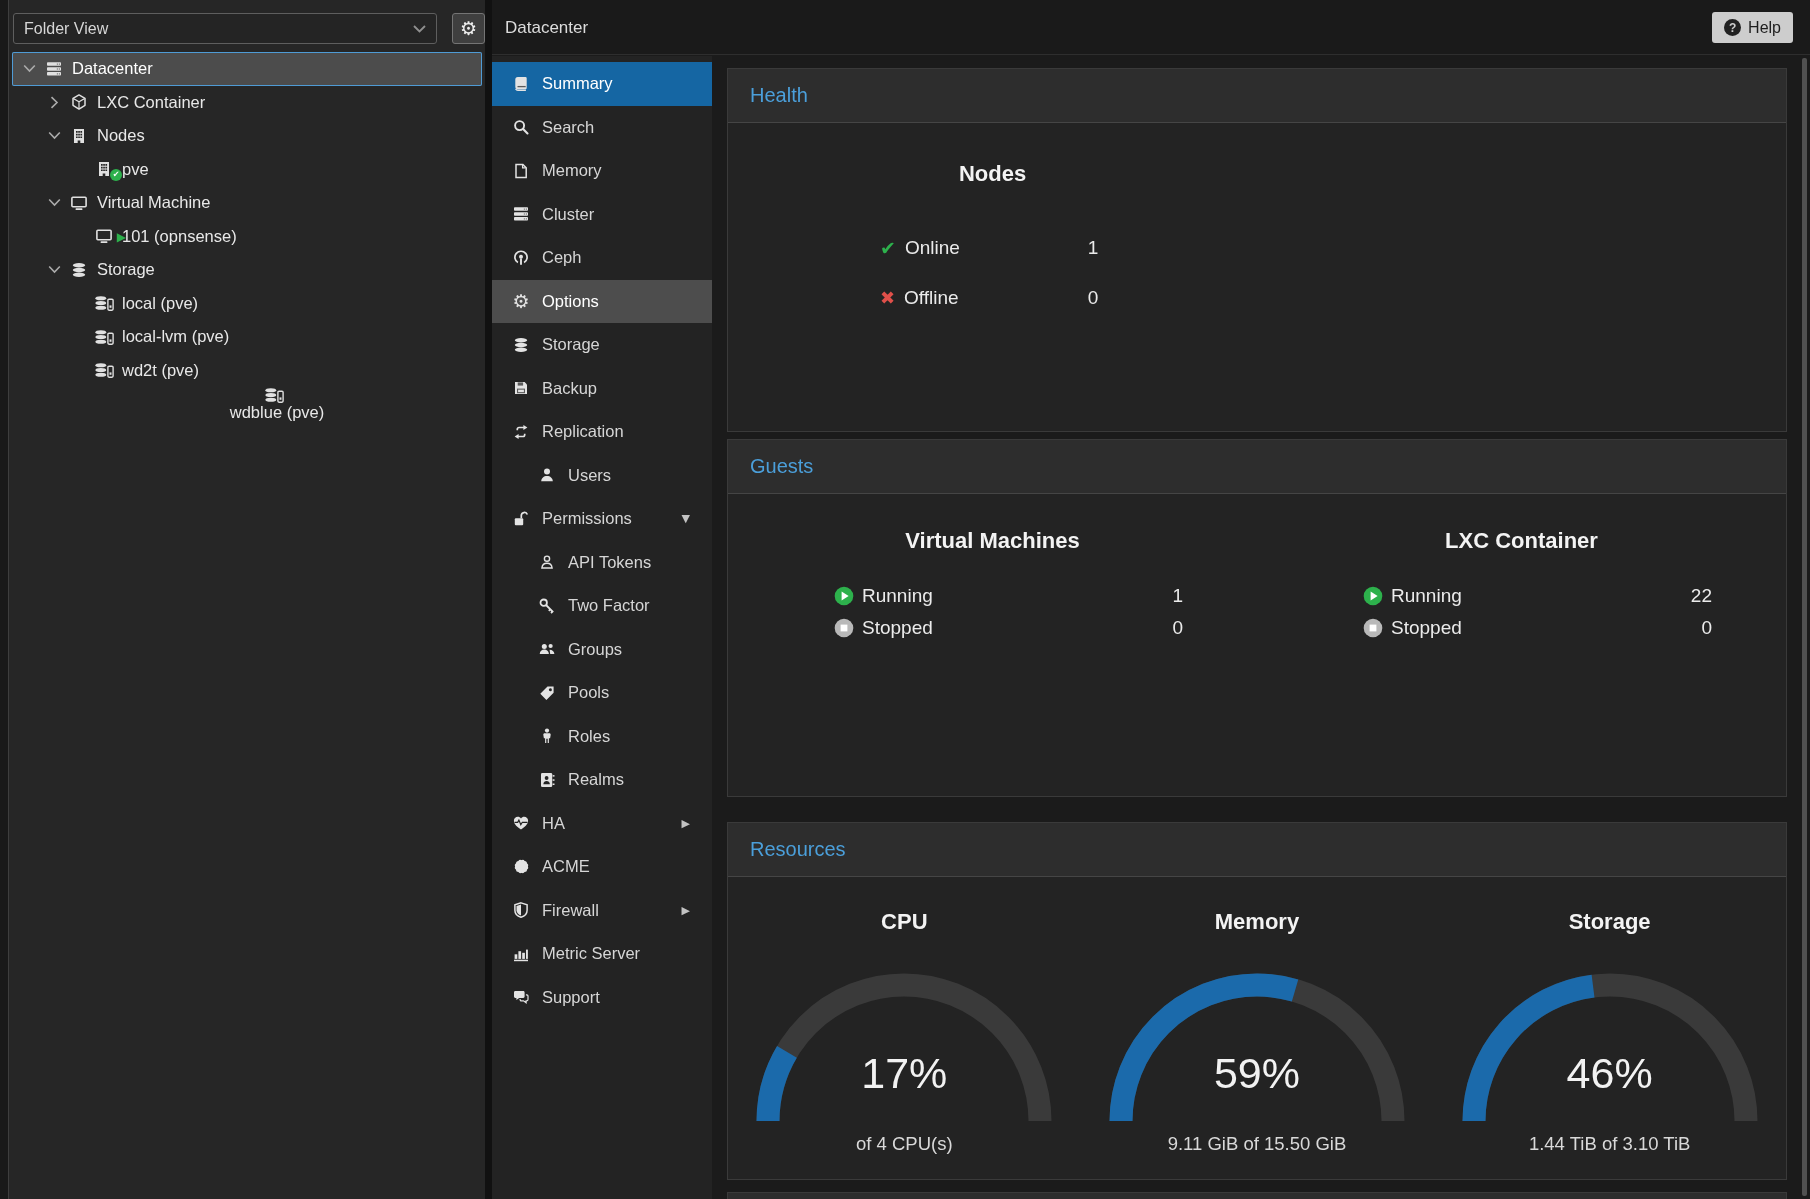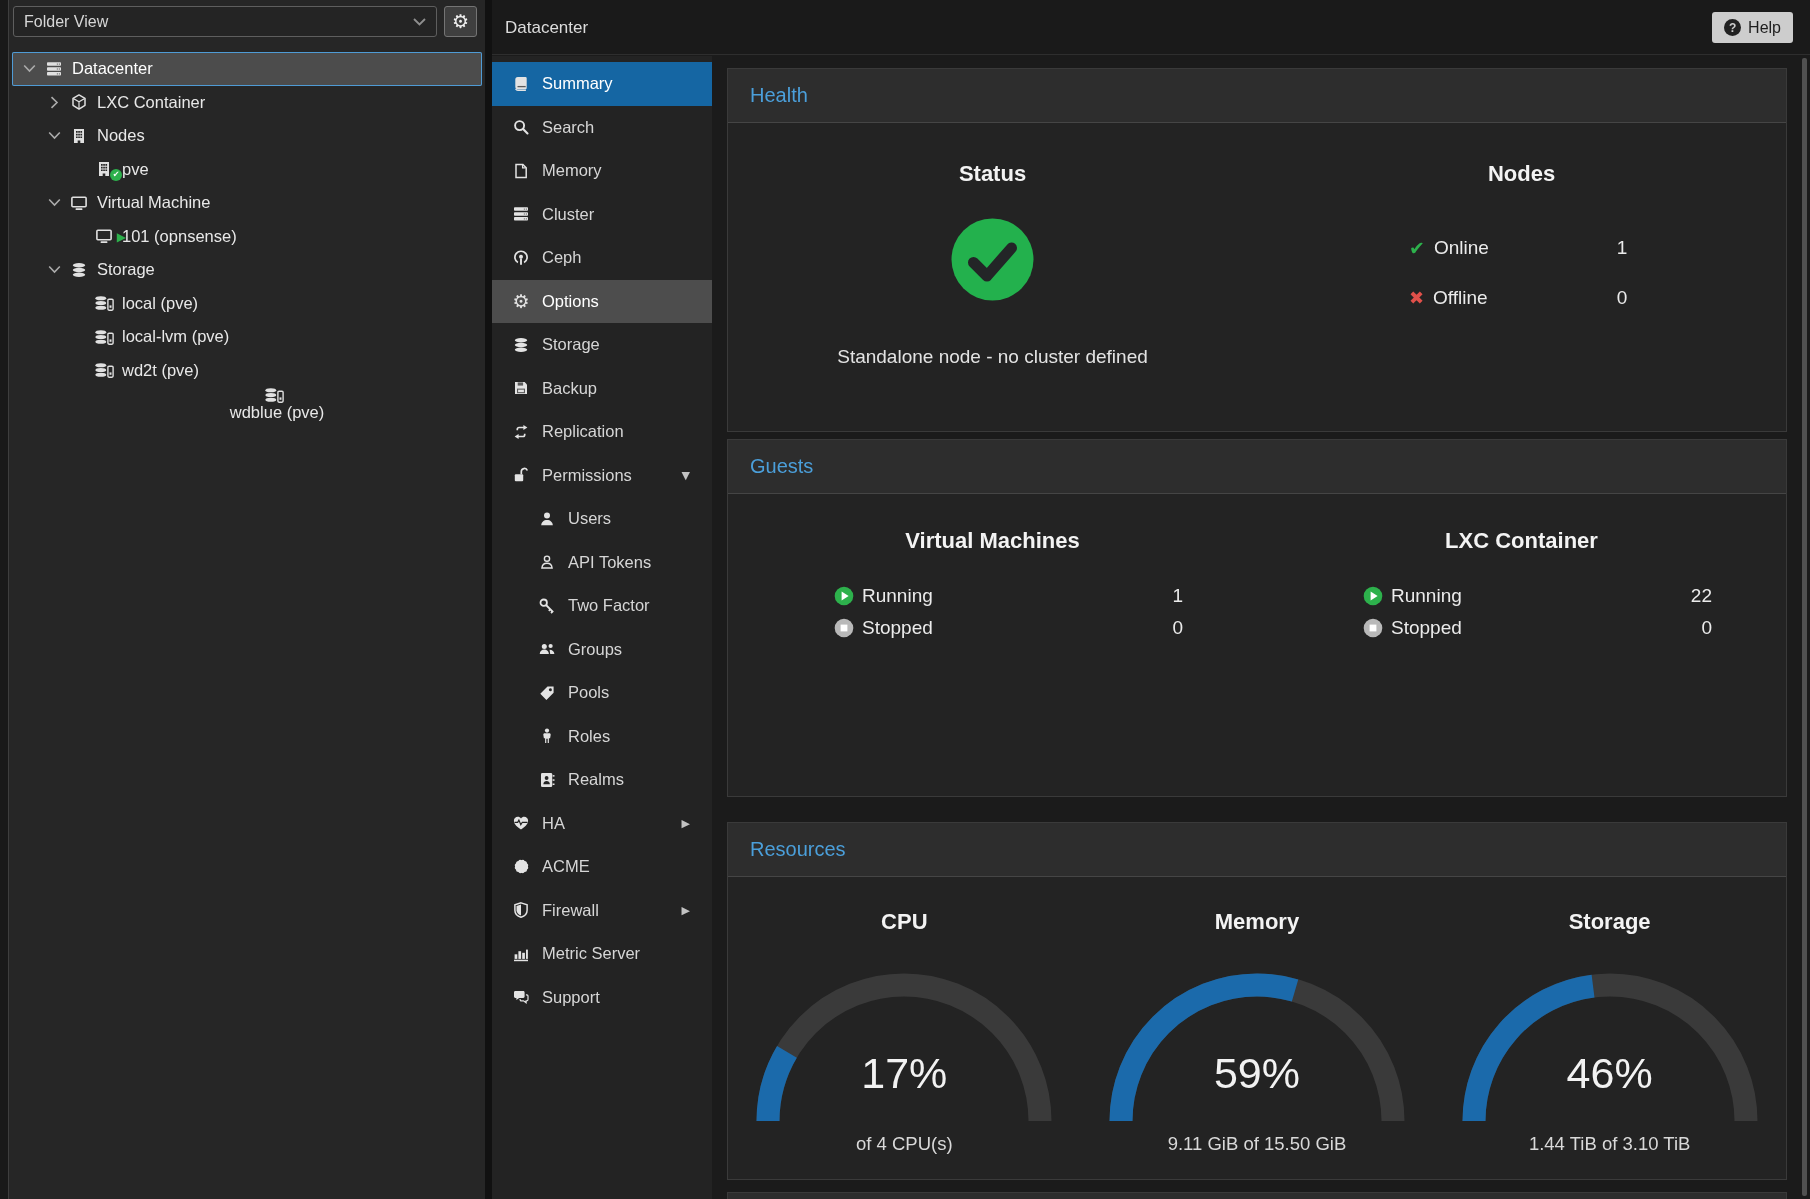--- a/index.html
+++ b/index.html
@@ -3,21 +3,21 @@
 <meta charset="utf-8">
 <style>
   html,body{margin:0;padding:0;}
   body{width:1810px;height:1199px;background:#1b1b1b;font-family:"Liberation Sans","DejaVu Sans",sans-serif;
        overflow:hidden;position:relative;color:#e6e6e6;-webkit-font-smoothing:antialiased;}
   svg{display:block;}
   
   .win-edge{position:absolute;left:0;top:0;width:8px;height:1199px;background:#191919;border-right:1px solid #3e3e3e;}
   
   .tree-panel{position:absolute;left:9px;top:0;width:476px;height:1199px;background:#262626;}
-  .tree-toolbar{height:44px;box-sizing:border-box;padding:6px 0 0 4px;display:flex;gap:7px;}
+  .tree-toolbar{height:44px;box-sizing:border-box;padding:6px 0 0 4px;display:flex;gap:15px;align-items:flex-end;}
   .folder-select{width:424px;height:31px;box-sizing:border-box;background:#242424;border:1px solid #5e5e5e;border-radius:3px;
        color:#d6d6d6;font-size:16px;display:flex;align-items:center;justify-content:space-between;padding:0 10px;cursor:pointer;}
   .gear-btn{width:33px;height:31px;box-sizing:border-box;background:#3f3f3f;border:1px solid #747474;border-radius:3px;
        color:#f0f0f0;display:flex;align-items:center;justify-content:center;cursor:pointer;}
   .gearglyph{font-size:19px;line-height:1;font-family:"DejaVu Sans",sans-serif;}
   .tree-body{margin-top:8px;}
   .tree-row{height:33.5px;display:flex;align-items:center;font-size:16.5px;color:#e8e8e8;margin:0 3px;cursor:pointer;border-radius:2px;}
   .tree-row.selected{background:#4c4c4c;box-shadow:inset 0 0 0 1px #4f9bd5;color:#fff;}
   .exp{width:24px;display:flex;align-items:center;justify-content:center;flex:none;}
   .exp svg{transition:none;}
@@ -354,38 +354,38 @@
       <span class="n-icon">
         <svg width="16" height="16" viewBox="0 0 16 16" fill="currentColor">
           <path d="M4.3 6.3V5.2A1.7 1.7 0 0 1 6 3.5h5.2" fill="none" stroke="currentColor" stroke-width="1.7"></path>
           <path d="M10.4 1 14.4 3.5 10.4 6z"></path>
           <path d="M11.7 9.7v1.1a1.7 1.7 0 0 1-1.7 1.7H4.8" fill="none" stroke="currentColor" stroke-width="1.7"></path>
           <path d="M5.6 10 1.6 12.5 5.6 15z"></path>
         </svg>
       </span>
       <span class="n-label">Replication</span>
     </div>
+    <div class="nav-row sub">
+      <span class="n-icon">
+        <svg width="16" height="16" viewBox="0 0 16 16" fill="currentColor">
+          <circle cx="8" cy="4.5" r="3"></circle>
+          <path d="M2.2 14.3c.2-3.3 2.6-5.3 5.8-5.3s5.6 2 5.8 5.3z"></path>
+        </svg>
+      </span>
+      <span class="n-label">Users</span>
+    </div>
     <div class="nav-row">
       <span class="n-icon">
         <svg width="16" height="16" viewBox="0 0 16 16" fill="currentColor">
           <rect x="1.8" y="7.3" width="8.4" height="6.9" rx="1"></rect>
           <path d="M8.3 7.3V4.6a3.1 3.1 0 0 1 6-1.1" fill="none" stroke="currentColor" stroke-width="1.7"></path>
         </svg>
       </span>
       <span class="n-label">Permissions</span>
       <span class="n-arrow">▼</span>
-    </div>
-    <div class="nav-row sub">
-      <span class="n-icon">
-        <svg width="16" height="16" viewBox="0 0 16 16" fill="currentColor">
-          <circle cx="8" cy="4.5" r="3"></circle>
-          <path d="M2.2 14.3c.2-3.3 2.6-5.3 5.8-5.3s5.6 2 5.8 5.3z"></path>
-        </svg>
-      </span>
-      <span class="n-label">Users</span>
     </div>
     <div class="nav-row sub">
       <span class="n-icon">
         <svg width="16" height="16" viewBox="0 0 16 16" fill="currentColor">
           <circle cx="8" cy="4.7" r="2.6" fill="none" stroke="currentColor" stroke-width="1.4"></circle>
           <path d="M2.9 14c.3-2.9 2.3-4.7 5.1-4.7s4.8 1.8 5.1 4.7z" fill="none" stroke="currentColor" stroke-width="1.4"></path>
         </svg>
       </span>
       <span class="n-label">API Tokens</span>
     </div>
@@ -492,30 +492,20 @@
     </div>
   </div>
 
 <div class="content">
 
   <div class="panel" id="health">
     <div class="panel-header">
       <span>Health</span>
     </div>
     <div class="panel-body">
-      <div class="hcol">
-        <div class="col-header">Status</div>
-        <div class="big-check">
-          <svg width="85" height="85" viewBox="0 0 85 85">
-            <circle cx="42.5" cy="42.5" r="41" fill="#23b14d"></circle>
-            <path d="M23.5 45.5l13.5 13.5L61.5 31" fill="none" stroke="#232527" stroke-width="11" stroke-linecap="round" stroke-linejoin="round"></path>
-          </svg>
-        </div>
-        <div class="health-msg">Standalone node - no cluster defined</div>
-      </div>
       <div class="hcol">
         <div class="col-header">Nodes</div>
         <div class="node-rows" id="node-rows">
             <div class="status-row">
               <span class="s-ic ok">✔</span>
               <span>Online</span>
               <span class="row-value">1</span>
             </div>
             <div class="status-row">
               <span class="s-ic bad">✖</span>

